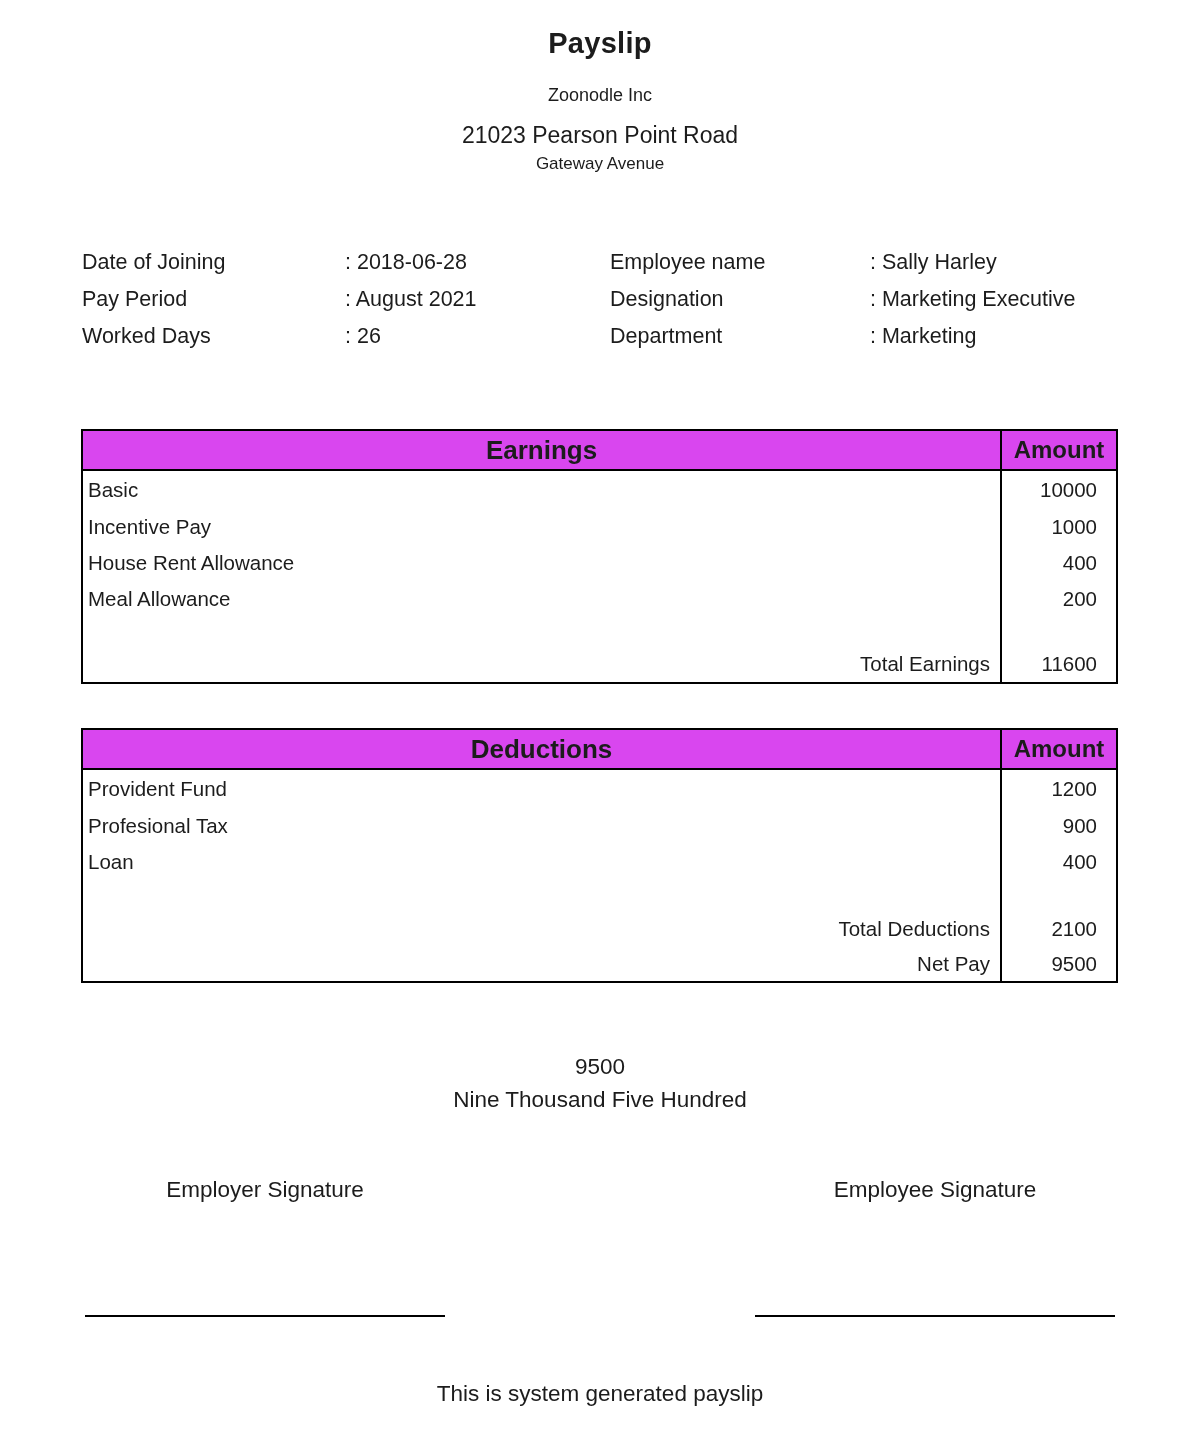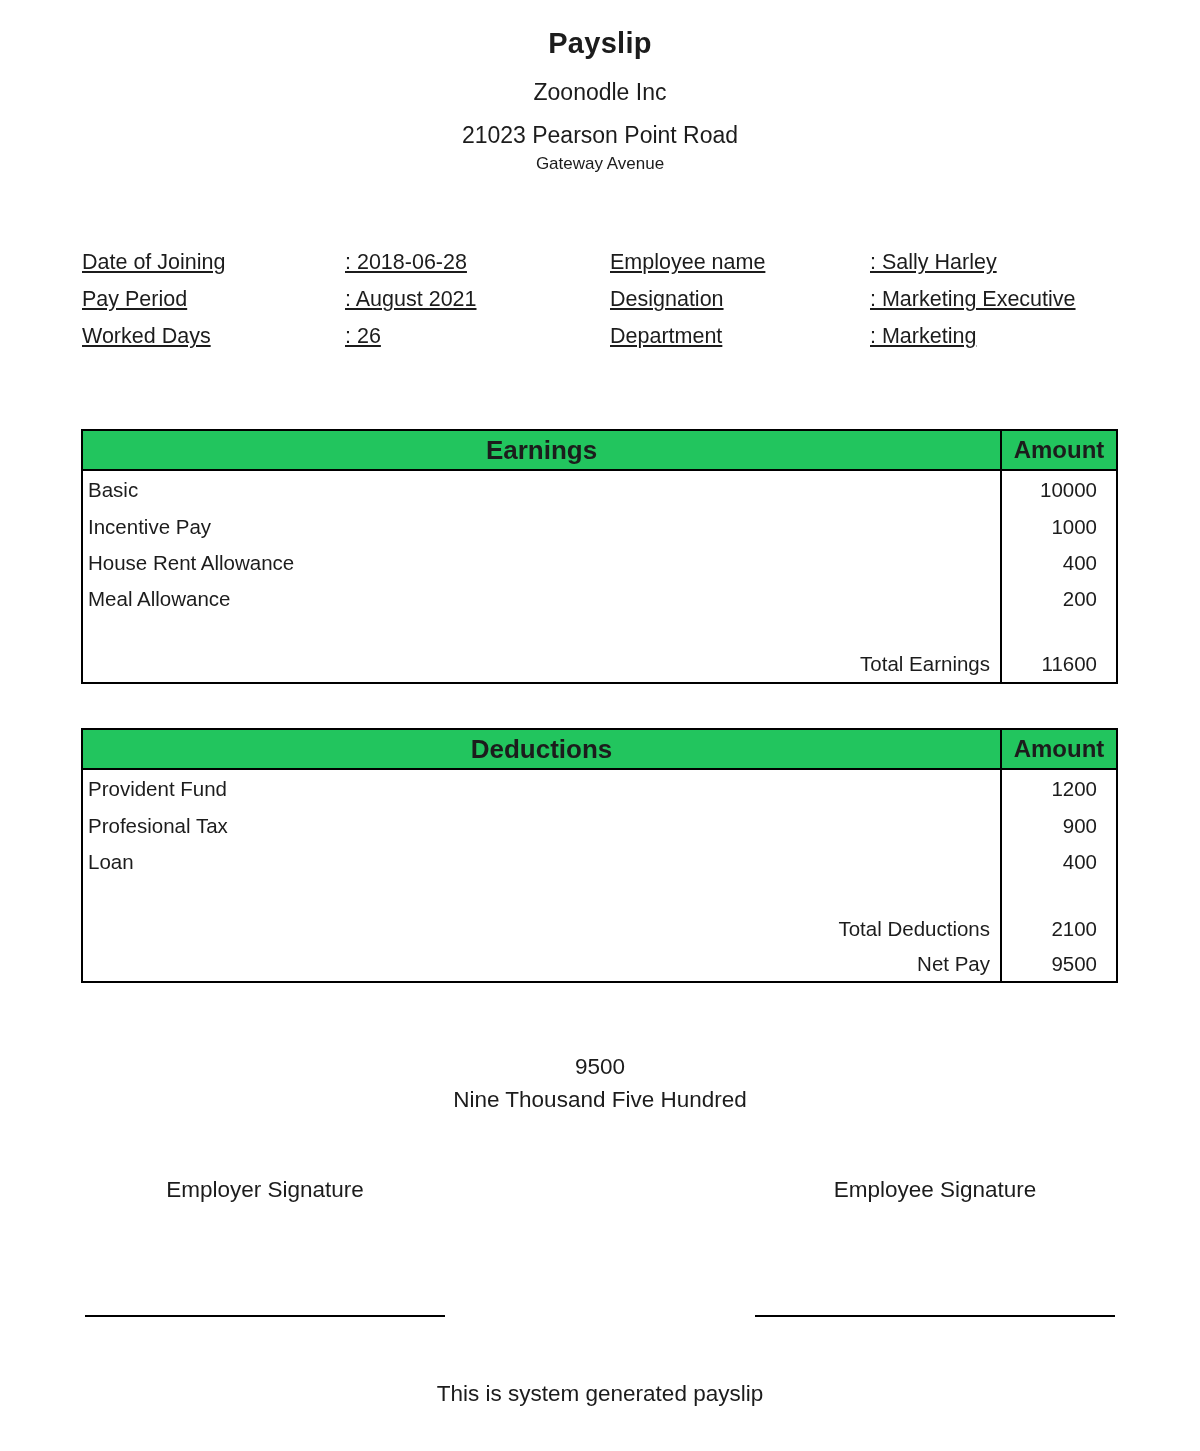--- a/index.html
+++ b/index.html
@@ -10,44 +10,44 @@
     color: #1c1c1c;
     font-family: "Liberation Sans", sans-serif;
     position: relative;
     overflow: hidden;
   }
   .page { width: 1200px; height: 1451px; position: relative; }
 
   
   .doc-header { text-align: center; padding-top: 27px; }
   .doc-title { font-size: 29px; font-weight: bold; letter-spacing: 0.3px; }
-  .company-name { font-size: 23px; margin-top: 19px; }
+  .company-name { font-size: 18px; margin-top: 25px; }
   .addr-line1 { font-size: 23px; margin-top: 16px; }
   .addr-line2 { font-size: 17px; margin-top: 5px; }
 
   
   .info { margin: 70px 0 0 82px; width: 1036px; display: flex; font-size: 21.5px; }
   .info-col { display: flex; flex-direction: column; }
   .info-col.left  { width: 528px; }
   .info-col.right { flex: 1; }
-  .info-row { display: flex; height: 37px; align-items: center; text-decoration: underline; }
+  .info-row { display: flex; height: 37px; align-items: center; }
   .info-label.l { width: 263px; }
   .info-label.r { width: 260px; }
   .info-value { flex: 1; }
 
   
   .tbl {
     margin-left: 81px;
     width: 1037px;
     border: 2px solid #000000;
   }
   .tbl.earnings   { margin-top: 74px; }
   .tbl.deductions { margin-top: 44px; }
 
-  .thead { display: flex; background: #22c55e; height: 40px; border-bottom: 2px solid #000; }
+  .thead { display: flex; background: #d946ef; height: 40px; border-bottom: 2px solid #000; }
   .thead-title {
     flex: 1; border-right: 2px solid #000;
     display: flex; align-items: center; justify-content: center;
     font-size: 26px; font-weight: bold;
   }
   .thead-amount {
     width: 114px;
     display: flex; align-items: center; justify-content: center;
     font-size: 24px; font-weight: bold;
   }

